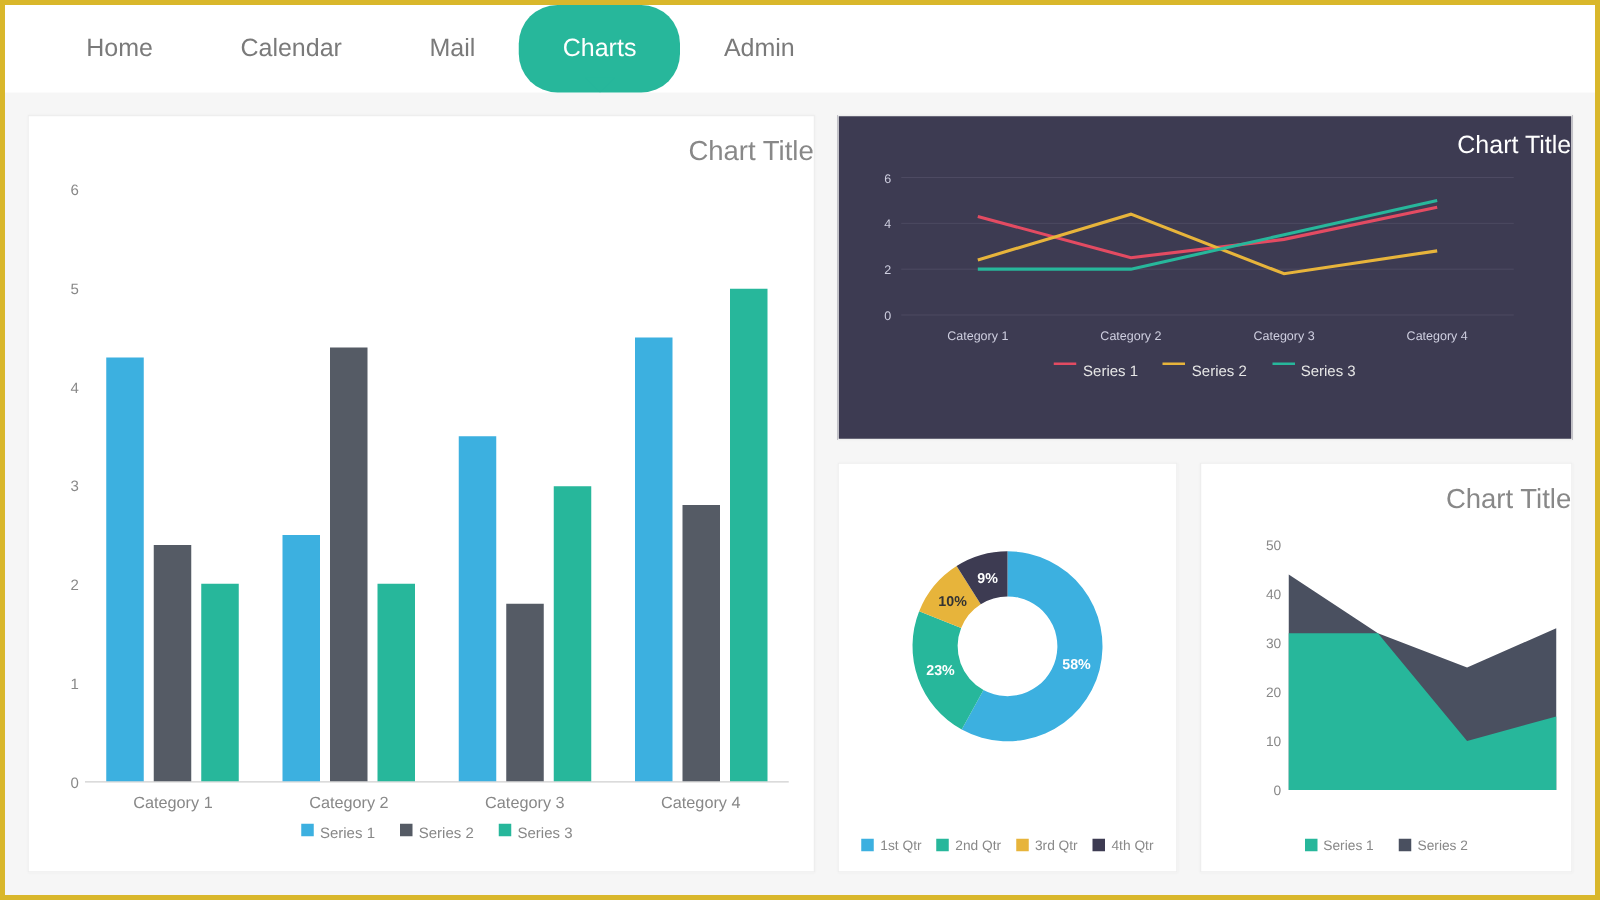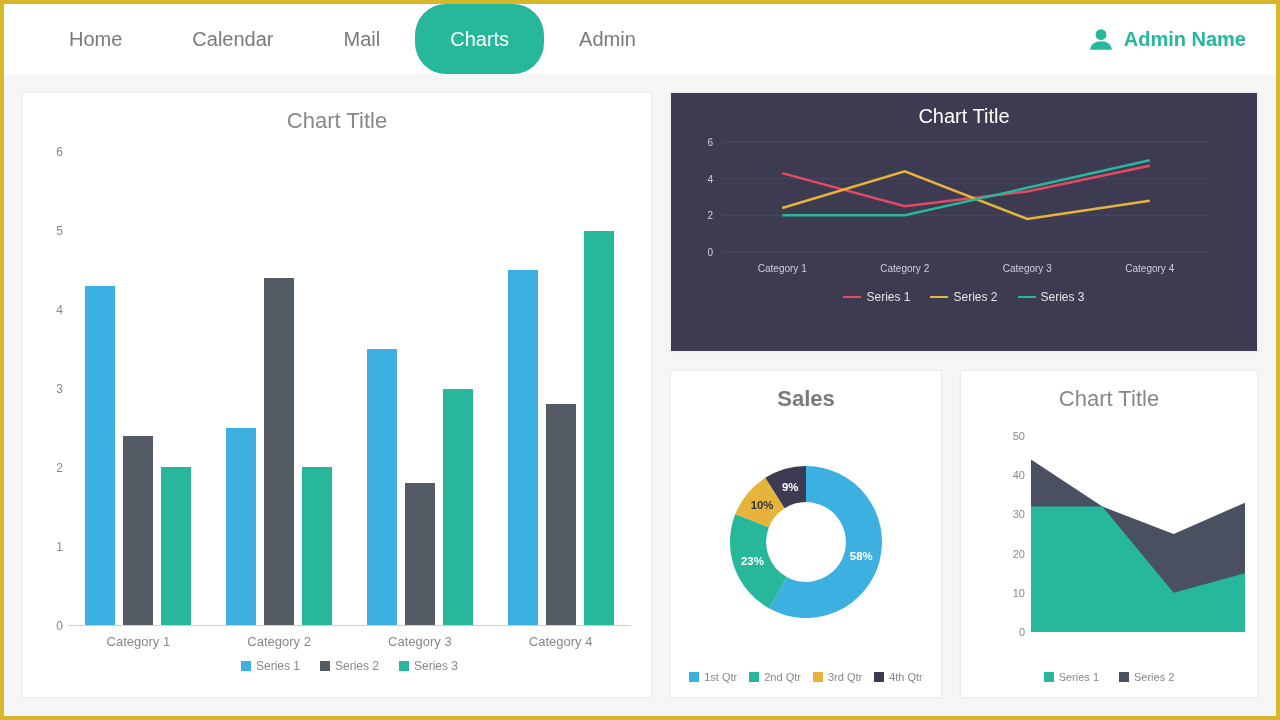--- a/index.html
+++ b/index.html
@@ -51,30 +51,30 @@
     padding: 18px;
     height: calc(100% - 70px);
   }
   .panel {
     background: #fff;
     border: 1px solid #eee;
     box-shadow: 0 0 2px rgba(0,0,0,0.04);
   }
   .left-col { width: 630px; display:flex; flex-direction:column; }
   .right-col { flex: 1; display:flex; flex-direction:column; gap: 18px; }
-  .chart-title { text-align:center; color:#888; font-size:22px; padding:15px 0 8px; }
+  .chart-title { text-align:right; color:#888; font-size:22px; padding:15px 0 8px; }
   .chart-body { position:relative; flex:1; padding:10px 20px 10px 45px; display:flex; flex-direction:column; }
   .left-col .panel { height:100%; display:flex; flex-direction:column; }
   .line-panel { background:#3d3b52; color:#e6e6e6; height:260px; display:flex; flex-direction:column; }
   .line-panel .chart-title { color:#fff; font-size:20px; padding:12px 0 4px; }
   .bottom-row { display:flex; gap:18px; flex:1; }
   .bottom-row .panel { flex:1; display:flex; flex-direction:column; }
   .legend { display:flex; justify-content:center; gap:20px; font-size:12px; color:#888; padding:8px 0 14px; }
   .legend.dark { color:#e6e6e6; }
-  .legend .item { display:flex; align-items:center; gap:5px; }
+  .legend .item { display:flex; gap:5px; }
   .swatch { width:10px; height:10px; display:inline-block; }
   .swatch.line { width:18px; height:2px; }
   
   .bar-area { position:relative; flex:1; display:flex; align-items:flex-end; }
   .bar-y-axis { position:absolute; left:-30px; top:0; bottom:0; width:25px; }
   .y-tick { position:absolute; right:0; font-size:12px; color:#888; transform:translateY(50%); }
   .bar-groups { flex:1; display:flex; justify-content:space-around; align-items:flex-end; height:100%; border-bottom:1px solid #d0d0d0; }
   .bar-group { display:flex; align-items:flex-end; gap:8px; height:100%; }
   .bar { width:30px; }
   .bar-cat-labels { display:flex; justify-content:space-around; font-size:13px; color:#888; padding:8px 0 2px; }
@@ -87,27 +87,20 @@
 </style>
 </head>
 <body>
 
 <div class="topnav">
   <div class="nav-item">Home</div>
   <div class="nav-item">Calendar</div>
   <div class="nav-item">Mail</div>
   <div class="nav-item active">Charts</div>
   <div class="nav-item">Admin</div>
-  <div class="user-area">
-    <svg width="26" height="26" viewBox="0 0 24 24" fill="#27b79b">
-        <circle cx="12" cy="8" r="5"></circle>
-        <path d="M2 22c0-5 5-8 10-8s10 3 10 8z"></path>
-      </svg>
-    <span>Admin Name</span>
-  </div>
 </div>
 
 <div class="content">
 
   <div class="left-col">
     <div class="panel">
       <div class="chart-title">Chart Title</div>
       <div class="chart-body">
         <div class="bar-area" id="bar-area">
           <div class="bar-y-axis" id="bar-y">
@@ -181,21 +174,20 @@
       <div class="legend dark" id="line-legend">
           <span class="item"><span class="swatch line" style="background:#e34b62"></span>Series 1</span>
           <span class="item"><span class="swatch line" style="background:#e7b43b"></span>Series 2</span>
           <span class="item"><span class="swatch line" style="background:#27b79b"></span>Series 3</span>
         </div>
     </div>
 
     <div class="bottom-row">
 
       <div class="panel">
-        <div class="chart-title" style="font-weight:700;color:#7a7a7a">Sales</div>
         <div class="donut-wrap">
           <svg id="donut-svg" width="190" height="190" viewBox="-100 -100 200 200">
               <path d="M4.898587196589413e-15,-80 A80,80 0 1 1 -38.5402939281372,70.10453440350909 L-20.233654312272034,36.804880561842275 A42,42 0 1 0 2.5717582782094417e-15,-42 Z" fill="#3cb0e0"></path>
               <text x="58.11498966771787" y="18.92139322989128" text-anchor="middle" font-size="12" font-weight="700" fill="#fff">58%</text>
               <path d="M-38.5402939281372,70.10453440350909 A80,80 0 0 1 -74.38211887106013,-29.449964214774198 L-39.050612407306566,-15.461231212756454 A42,42 0 0 0 -20.233654312272034,36.804880561842275 Z" fill="#27b79b"></path>
               <text x="-56.45284613725352" y="24.324275214717506" text-anchor="middle" font-size="12" font-weight="700" fill="#fff">23%</text>
               <path d="M-74.38211887106013,-29.449964214774198 A80,80 0 0 1 -42.866143598319766,-67.54623404016118 L-22.50472538911788,-35.46177287108463 A42,42 0 0 0 -39.050612407306566,-15.461231212756454 Z" fill="#e7b43b"></path>
               <text x="-46.23079456654739" y="-34.24543938492134" text-anchor="middle" font-size="12" font-weight="700" fill="#333">10%</text>
               <path d="M-42.866143598319766,-67.54623404016118 A80,80 0 0 1 -8.575003516577825e-14,-80 L-4.501876846203358e-14,-42 A42,42 0 0 0 -22.50472538911788,-35.46177287108463 Z" fill="#3d3b52"></path>
               <text x="-16.739466362353827" y="-53.61762114061656" text-anchor="middle" font-size="12" font-weight="700" fill="#fff">9%</text>

